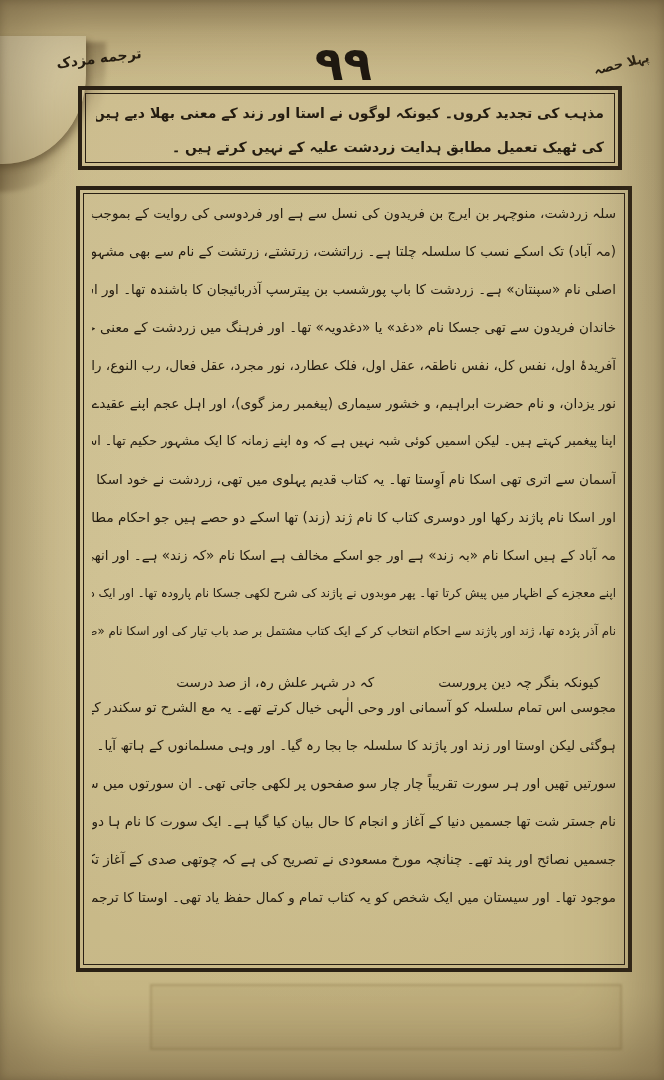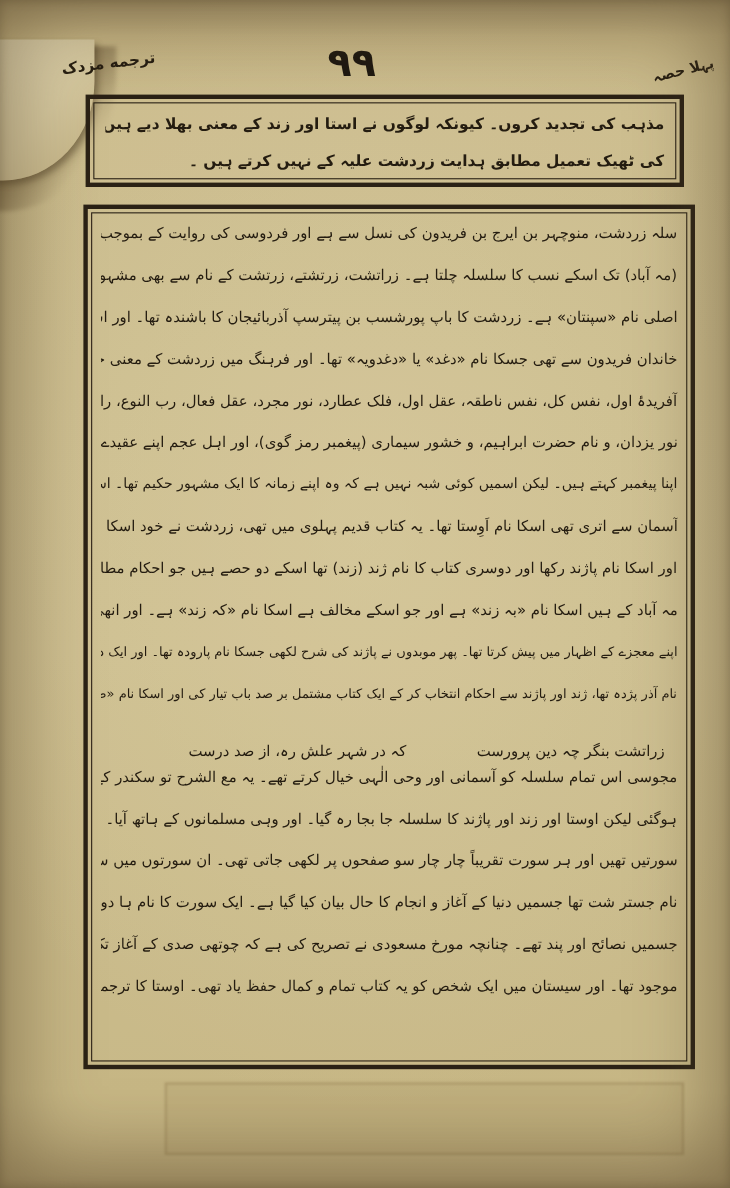--- a/index.html
+++ b/index.html
@@ -36,21 +36,21 @@
   .hdr-right{
     position:absolute;top:56px;right:14px;z-index:3;
     font-size:13px;font-weight:bold;transform:rotate(-14deg);letter-spacing:.5px;
   }
   .hdr-left{
     position:absolute;top:50px;left:56px;z-index:3;
     font-size:14px;font-weight:bold;transform:rotate(-7deg);
   }
   .page-num{
     position:absolute;top:40px;left:298px;width:74px;z-index:3;
-    text-align:left;font-size:36px;font-weight:bold;line-height:1;color:#1d1710;
+    text-align:right;font-size:47px;font-weight:bold;line-height:1;color:#1d1710;
   }
   
   .intro-box{
     position:absolute;left:78px;top:86px;width:536px;height:76px;z-index:3;
     border:4px solid #2a2115;background:rgba(210,196,152,.25);
   }
   .ibx-inner{
     position:absolute;inset:3px;border:1.5px solid #2a2115;
     padding:2px 10px 0 10px;
   }
@@ -115,21 +115,21 @@
       <div class="mline">خاندان فریدون سے تھی جسکا نام «دغد» یا «دغدویہ» تھا۔ اور فرہنگ میں زردشت کے معنی حسب ذیل ہیں</div>
       <div class="mline">آفریدۂ اول، نفس کل، نفس ناطقہ، عقل اول، فلک عطارد، نور مجرد، عقل فعال، رب النوع، راست گو،</div>
       <div class="mline">نور یزدان، و نام حضرت ابراہیم، و خشور سیماری (پیغمبر رمز گوی)، اور اہل عجم اپنے عقیدے کے مطابق اسکو</div>
       <div class="mline md">اپنا پیغمبر کہتے ہیں۔ لیکن اسمیں کوئی شبہ نہیں ہے کہ وہ اپنے زمانہ کا ایک مشہور حکیم تھا۔ اسپر جو کتاب (بخیال اسکے)</div>
       <div class="mline">آسمان سے اتری تھی اسکا نام اَوِستا تھا۔ یہ کتاب قدیم پہلوی میں تھی، زردشت نے خود اسکا ترجمہ کیا</div>
       <div class="mline">اور اسکا نام پاژند رکھا اور دوسری کتاب کا نام ژند (زند) تھا اسکے دو حصے ہیں جو احکام مطابق کتاب</div>
       <div class="mline">مہ آباد کے ہیں اسکا نام «بہ زند» ہے اور جو اسکے مخالف ہے اسکا نام «کہ زند» ہے۔ اور انھی کتابوں کو وہ</div>
       <div class="mline sm">اپنے معجزے کے اظہار میں پیش کرتا تھا۔ پھر موبدوں نے پاژند کی شرح لکھی جسکا نام پارودہ تھا۔ اور ایک دوسرے موبد نے جسکا</div>
       <div class="mline sm">نام آذر پژدہ تھا، ژند اور پاژند سے احکام انتخاب کر کے ایک کتاب مشتمل بر صد باب تیار کی اور اسکا نام «صد در» رکھا جیسا کہ کسیکا قول ہے</div>
       <div class="couplet">
-        <span>زراتشت بنگر چہ دین پرورست</span>
+        <span>کیونکہ بنگر چہ دین پرورست</span>
         <span>کہ در شہر علش رہ، از صد درست</span>
       </div>
       <div class="mline">مجوسی اس تمام سلسلہ کو آسمانی اور وحی الٰہی خیال کرتے تھے۔ یہ مع الشرح تو سکندر کے ہاتھوں برباد</div>
       <div class="mline">ہوگئی لیکن اوستا اور زند اور پاژند کا سلسلہ جا بجا رہ گیا۔ اور وہی مسلمانوں کے ہاتھ آیا۔ اوستا میں کل ۲۱</div>
       <div class="mline">سورتیں تھیں اور ہر سورت تقریباً چار چار سو صفحوں پر لکھی جاتی تھی۔ ان سورتوں میں سے ایک سورت کا</div>
       <div class="mline">نام جستر شت تھا جسمیں دنیا کے آغاز و انجام کا حال بیان کیا گیا ہے۔ ایک سورت کا نام ہا دوخت تھا</div>
       <div class="mline">جسمیں نصائح اور پند تھے۔ چنانچہ مورخ مسعودی نے تصریح کی ہے کہ چوتھی صدی کے آغاز تک یہ کامل نسخہ</div>
       <div class="mline">موجود تھا۔ اور سیستان میں ایک شخص کو یہ کتاب تمام و کمال حفظ یاد تھی۔ اوستا کا ترجمہ عربی زبان</div>
     </div>
   </div>

